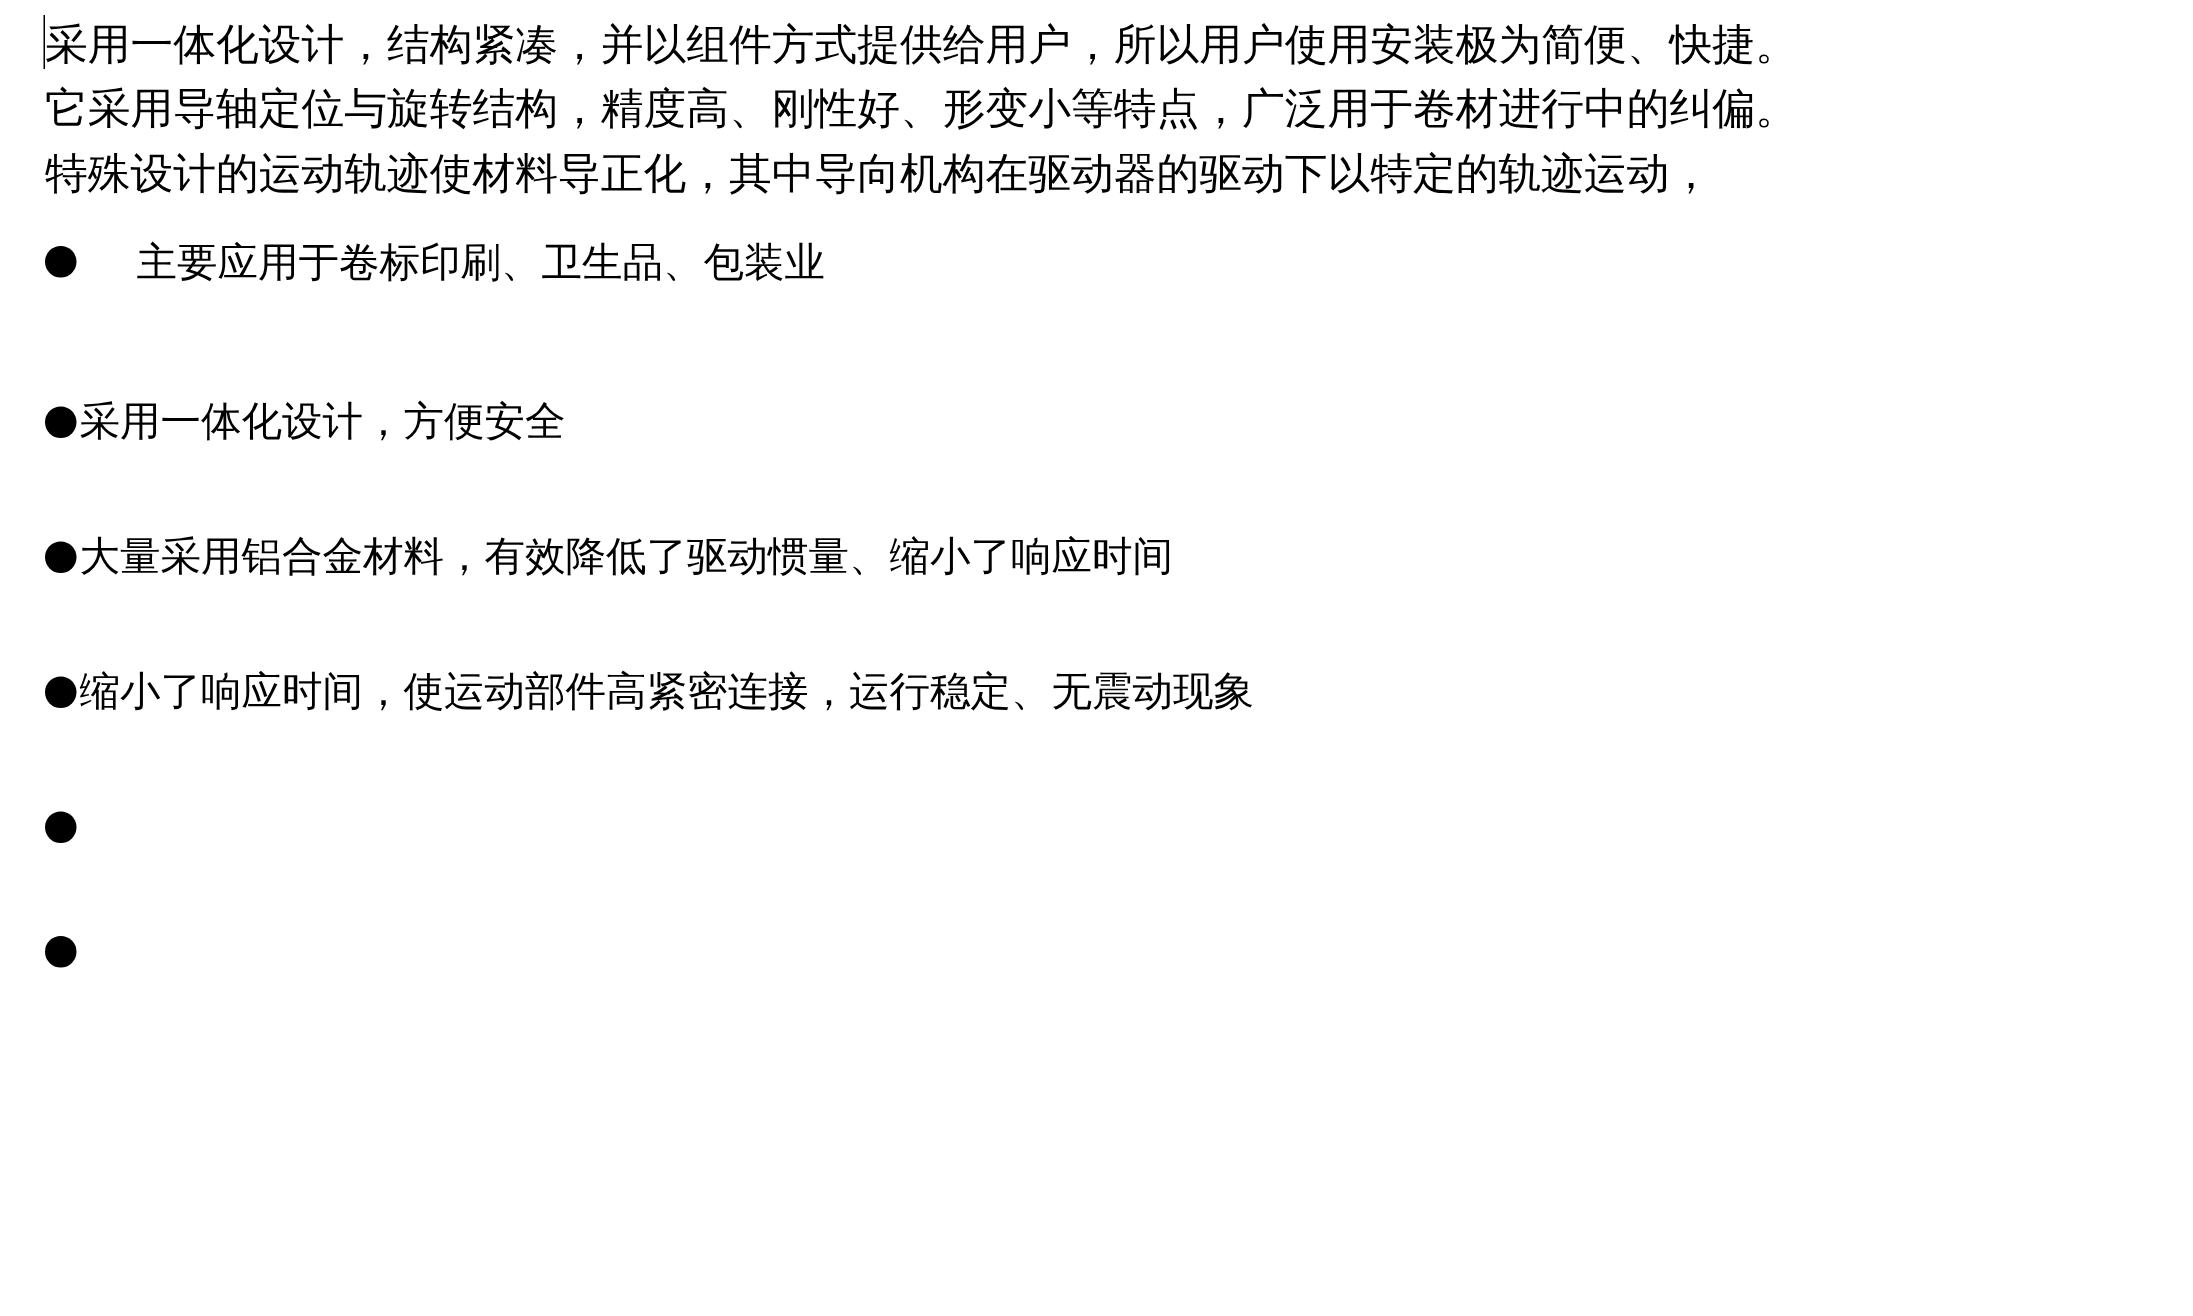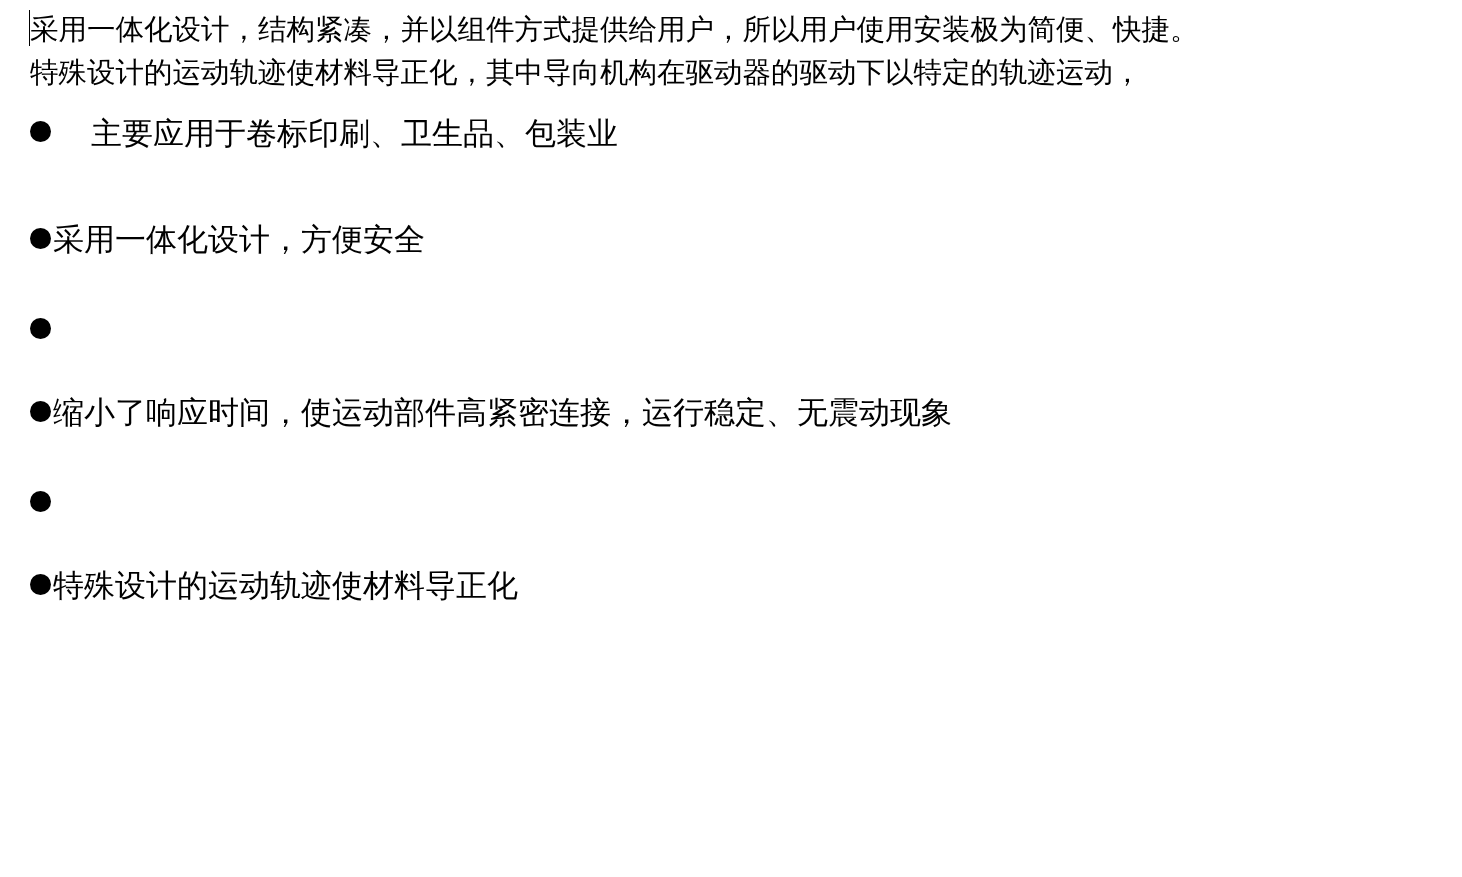--- a/index.html
+++ b/index.html
@@ -45,21 +45,21 @@
   }
   .spacer-after-intro {
     height: 22px;
   }
   .bullet-list {
     margin: 0;
     padding: 0;
     list-style: none;
   }
   .bullet-item {
-    font-size: 31px;
+    font-size: 27px;
     line-height: 34px;
     margin: 0 0 56px 0;
     display: flex;
     align-items: flex-start;
   }
   .bullet-item.first {
     margin-bottom: 72px;
   }
   .dot {
     display: inline-block;
@@ -90,20 +90,21 @@
 </style>
 </head>
 <body>
 
 <div class="page">
 
   <div class="caret"></div>
 
   <div class="intro">
     <p>采用一体化设计，结构紧凑，并以组件方式提供给用户，所以用户使用安装极为简便、快捷。</p>
+    <p>它采用导轴定位与旋转结构，精度高、刚性好、形变小等特点，广泛用于卷材进行中的纠偏。</p>
     <p>特殊设计的运动轨迹使材料导正化，其中导向机构在驱动器的驱动下以特定的轨迹运动，</p>
   </div>
 
   <div class="spacer-after-intro"></div>
 
   <ul class="bullet-list">
 
     <li class="bullet-item first">
       <span class="dot"></span>
       <span class="gap-wide"></span>
@@ -112,34 +113,34 @@
 
     <li class="bullet-item">
       <span class="dot"></span>
       <span class="gap-none"></span>
       <span class="bullet-text">采用一体化设计，方便安全</span>
     </li>
 
     <li class="bullet-item">
       <span class="dot"></span>
       <span class="gap-none"></span>
+      <span class="bullet-text">大量采用铝合金材料，有效降低了驱动惯量、缩小了响应时间</span>
     </li>
 
     <li class="bullet-item">
       <span class="dot"></span>
       <span class="gap-none"></span>
       <span class="bullet-text">缩小了响应时间，使运动部件高紧密连接，运行稳定、无震动现象</span>
     </li>
 
     <li class="bullet-item">
       <span class="dot"></span>
       <span class="gap-none"></span>
     </li>
 
     <li class="bullet-item">
       <span class="dot"></span>
       <span class="gap-none"></span>
-      <span class="bullet-text">特殊设计的运动轨迹使材料导正化</span>
     </li>
 
   </ul>
 
 </div>
 
 </body></html>

